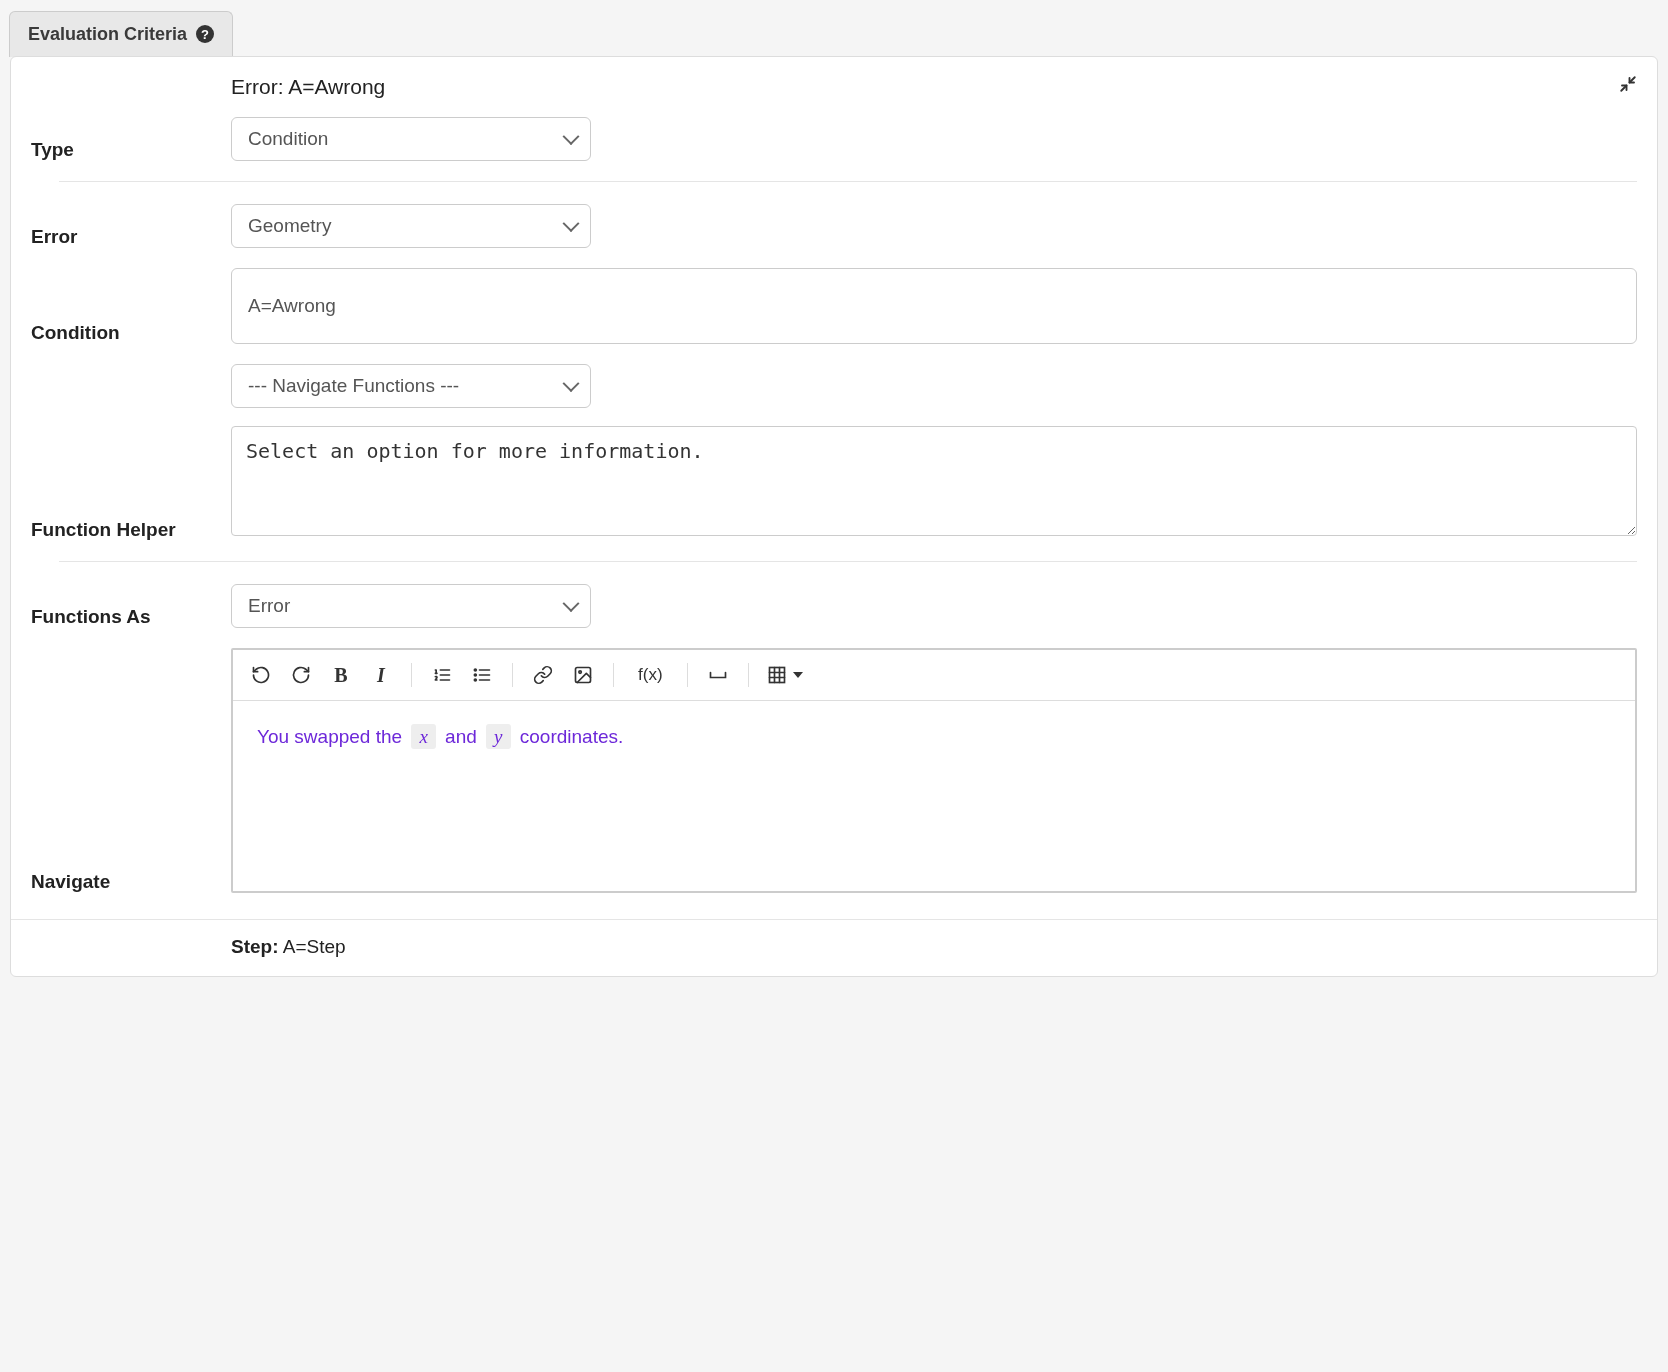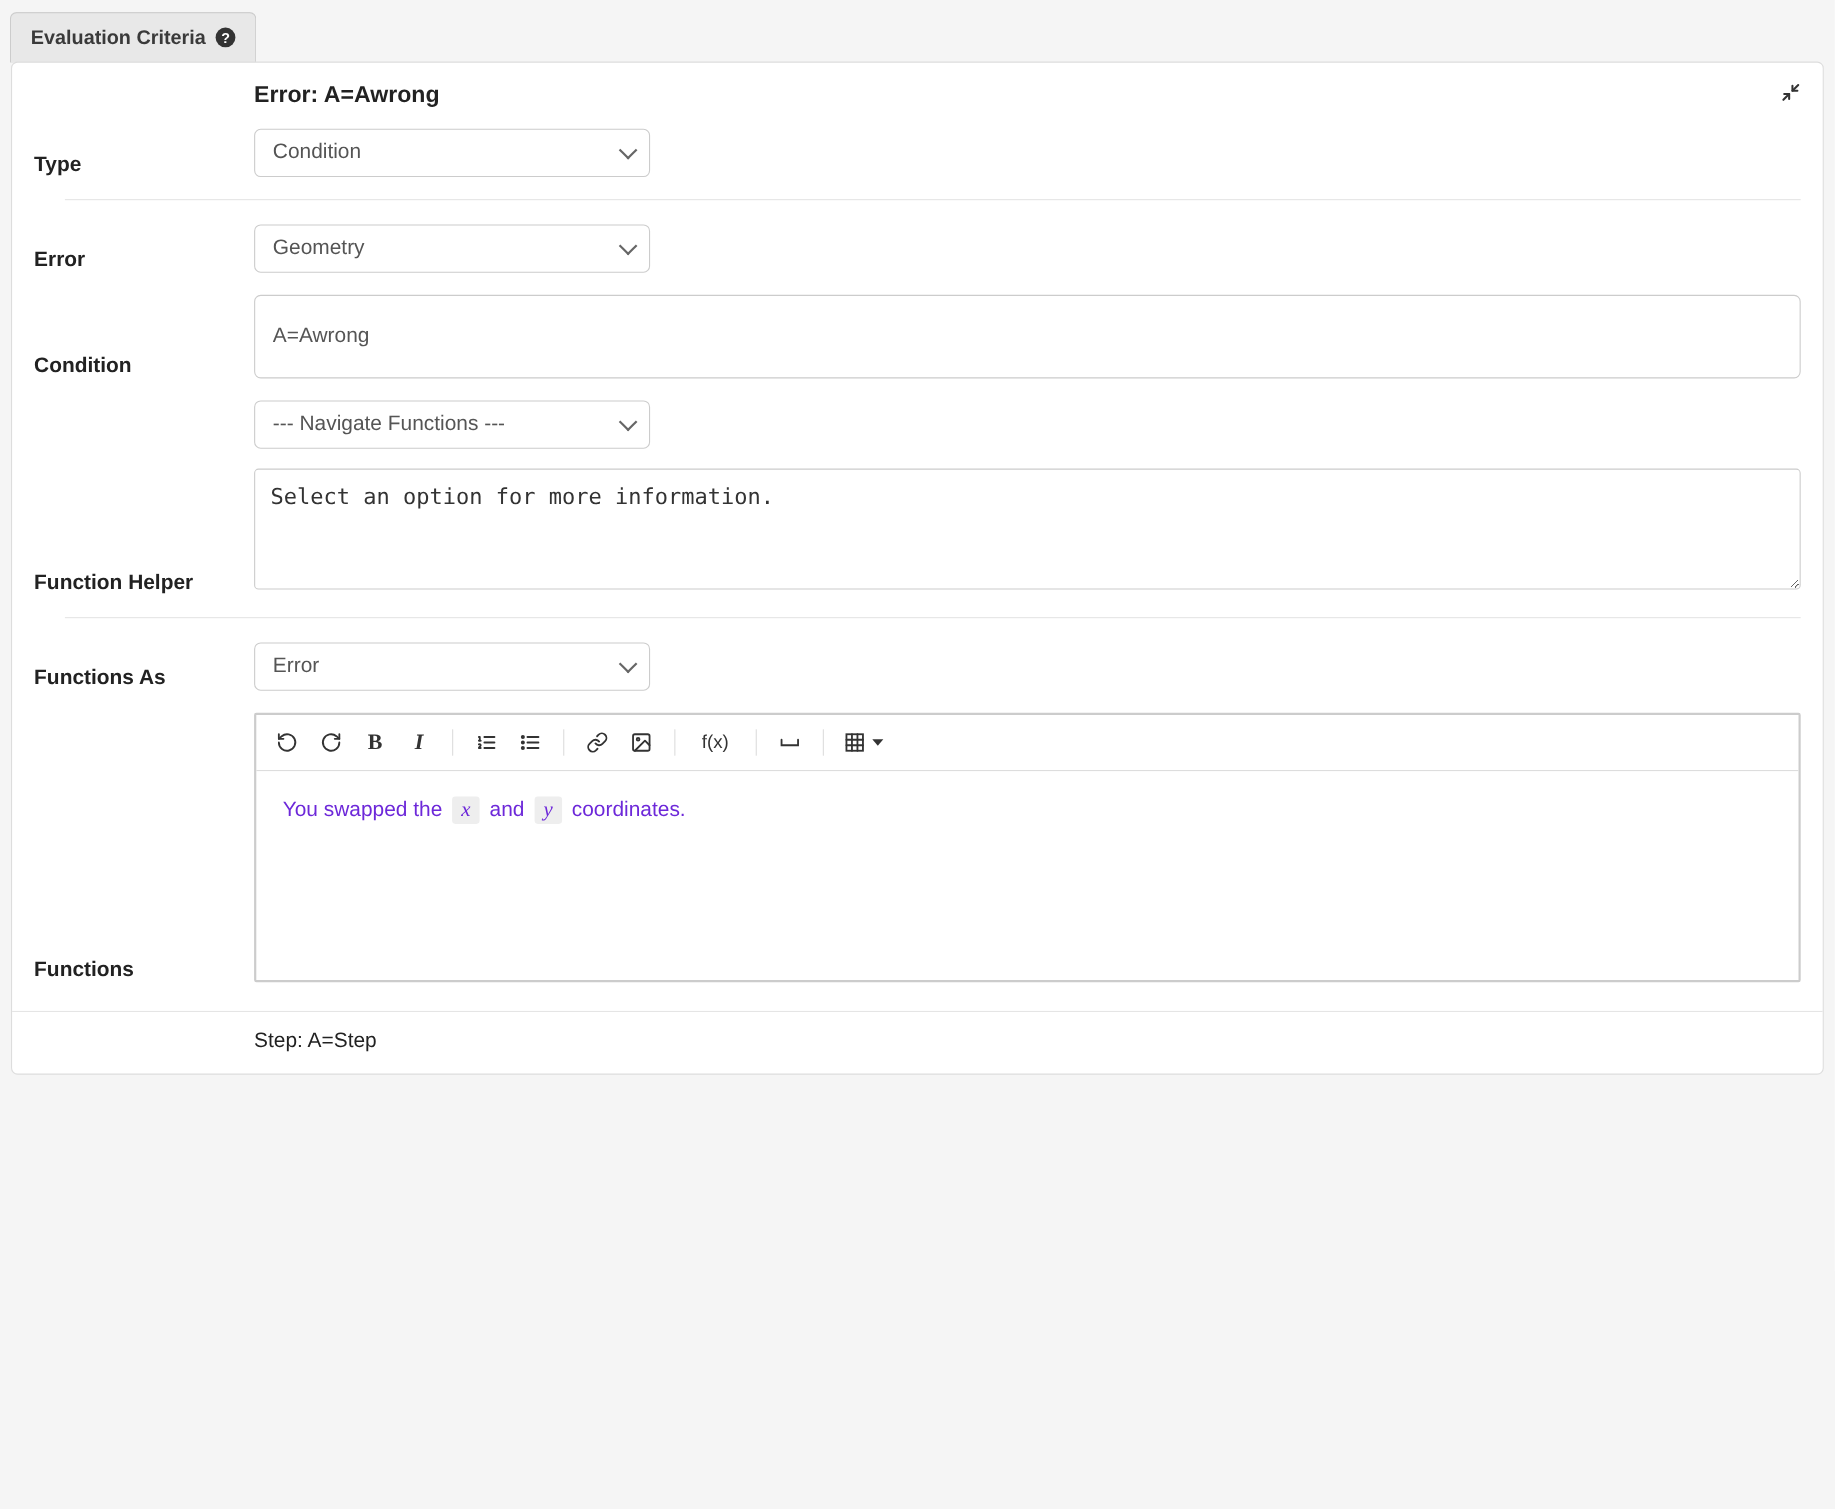--- a/index.html
+++ b/index.html
@@ -46,21 +46,21 @@
   position: relative;
   top: -1px;
 }
 .panel-body { padding: 18px 20px 0 20px; }
 .header-row {
   display: flex;
   align-items: flex-start;
   margin-bottom: 18px;
 }
 .header-row .lbl-col { width: 200px; flex-shrink: 0; }
-.header-row .head-title { font-weight: 700; font-size: 21px; color: #222; flex: 1; }
+.header-row .head-title { font-weight: 400; font-size: 21px; color: #222; flex: 1; }
 .header-row .collapse-btn { cursor: pointer; color: #333; }
 .form-row {
   display: flex;
   align-items: flex-end;
   margin-bottom: 20px;
 }
 .lbl-col {
   width: 200px;
   flex-shrink: 0;
   font-weight: 700;
@@ -178,21 +178,21 @@
   border-radius: 3px;
   margin: 0 4px;
 }
 .footer {
   border-top: 1px solid #e5e5e5;
   padding: 16px 20px 18px 20px;
   display: flex;
 }
 .footer .lbl-col { width: 200px; flex-shrink: 0; }
 .footer .step { font-size: 19px; color: #222; }
-.footer .step b { font-weight: 400; }
+.footer .step b { font-weight: 700; }
 svg { display: block; }
 </style>
 </head>
 <body>
 
 
 
 <div class="tab">
   <span>Evaluation Criteria</span>
   <span class="help-icon">?</span>
@@ -256,21 +256,21 @@
     <div class="form-row">
       <div class="lbl-col">Functions As</div>
       <div class="ctrl-col">
         <div class="select-wrap">
           <div class="select">Error</div>
         </div>
       </div>
     </div>
 
     <div class="form-row" style="margin-bottom:26px;">
-      <div class="lbl-col">Functions</div>
+      <div class="lbl-col">Navigate</div>
       <div class="ctrl-col">
         <div class="editor">
           <div class="toolbar">
 
             <div class="tb-btn">
               <svg width="20" height="20" viewBox="0 0 24 24" fill="none" stroke="currentColor" stroke-width="2" stroke-linecap="round" stroke-linejoin="round">
                 <path d="M3 12a9 9 0 1 0 3.2-6.9L3 8"></path>
                 <polyline points="3 3 3 8 8 8"></polyline>
               </svg>
             </div>

